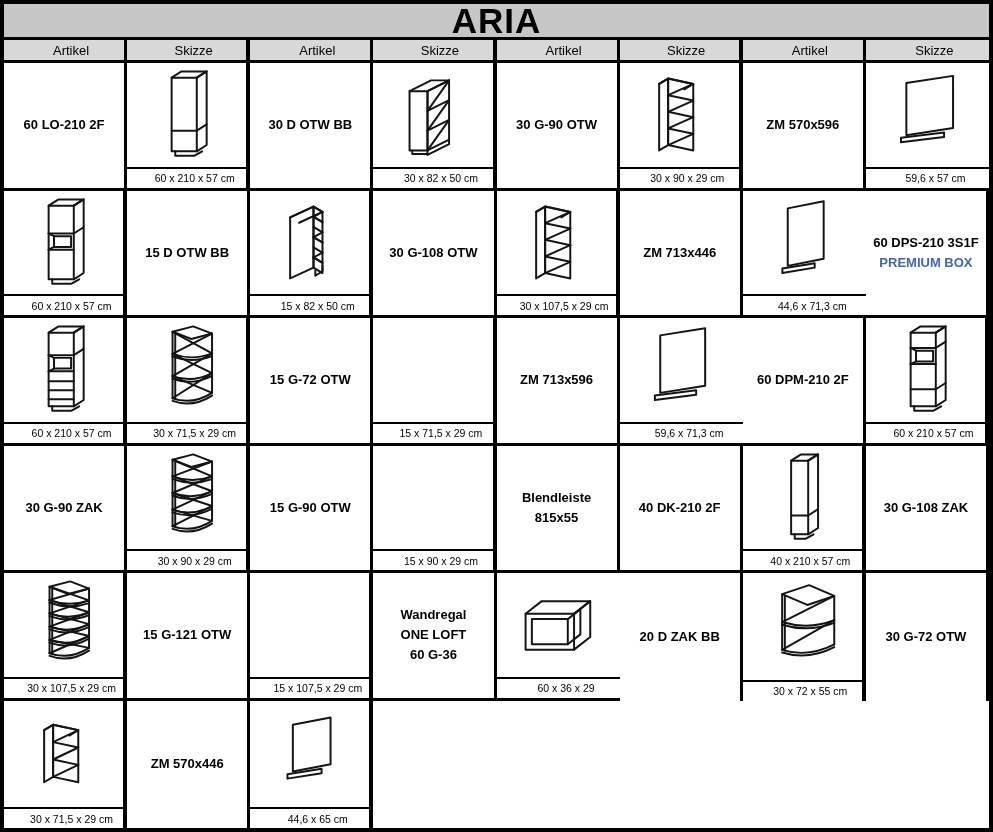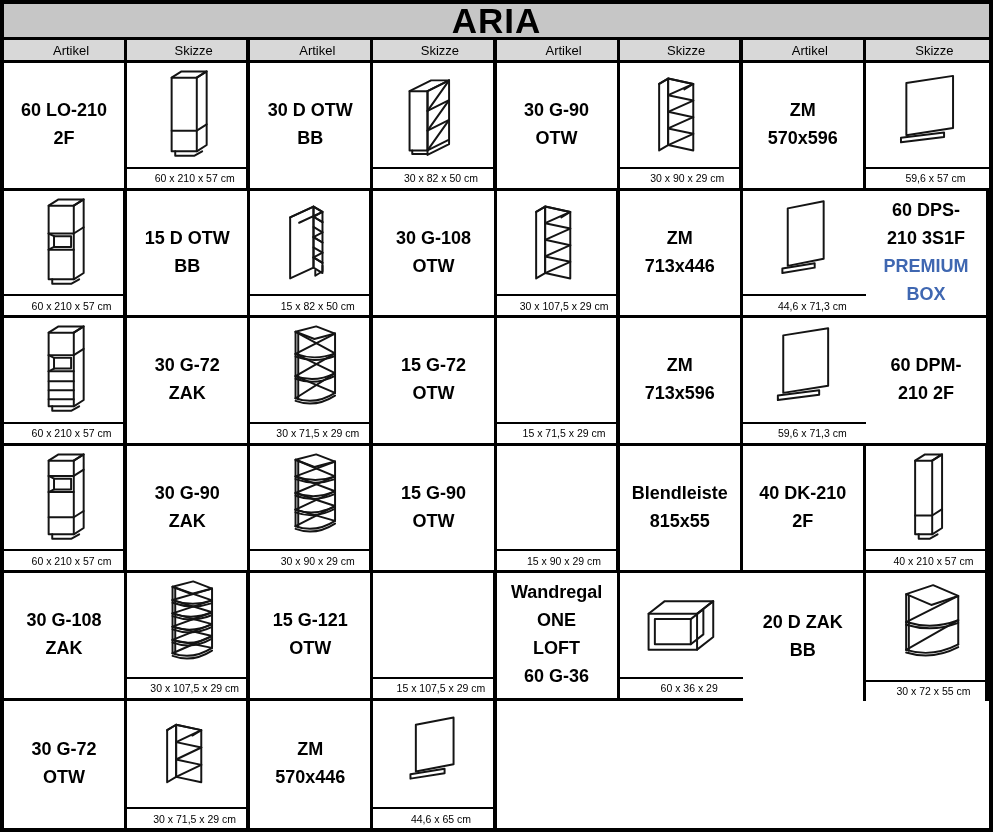--- a/index.html
+++ b/index.html
@@ -34,22 +34,22 @@
     padding-left:14px;
   }
   .cell{
     border-right:3px solid var(--border);
     border-bottom:3px solid var(--border);
     display:flex;min-width:0;min-height:0;
     background:#fff;
   }
   .artikel{
     flex-direction:column;align-items:center;justify-content:center;
-    text-align:center;font-weight:700;font-size:18px;line-height:1.55;
-    padding:15px;
+    text-align:center;font-weight:700;font-size:13px;line-height:1.55;
+    padding:2px;
   }
   .skizze{flex-direction:column;border-right-width:4px}
   .pair-end{border-right-width:4px}
   .last-col{border-right:none !important}
   .last-row{border-bottom:none !important}
   .merged{grid-column:span 2;border-right:none}
   .sketch{flex:1;display:flex;align-items:center;justify-content:center;min-height:0}
   .sketch svg{height:97px;width:auto}
   .caption{
     height:21px;flex:0 0 21px;
@@ -240,23 +240,20 @@
             <path d="M33 56 H61"></path>
             <path d="M39 41 H58 V53 H39 Z"></path>
             <path d="M33 38 L39 41 M33 56 L39 53"></path>
             <path d="M33 67 H61"></path>
             <path d="M33 77 H61"></path>
             <path d="M33 87 H61"></path>
           </g>
         </svg>
       </div>
       <div class="caption">60 x 210 x 57 cm</div>
-    </div>
-    <div class="cell artikel">
-      <div>30 G-72 ZAK</div>
     </div>
     <div class="cell skizze">
       <div class="sketch">
         <svg viewBox="0 0 100 108" xmlns="http://www.w3.org/2000/svg">
           <g fill="none" stroke="#141414" stroke-width="2.2" stroke-linejoin="round" stroke-linecap="round">
             <path d="M34 12 L57 6 L78 14 L55 20 Z"></path>
             <path d="M34 12 V86 M37 14 V87 M78 14 V80"></path>
             <path d="M34 36.66666666666667 Q56 44.66666666666667 78 36"></path>
             <path d="M34 39.66666666666667 Q56 47.66666666666667 78 39"></path>
             <path d="M34 36.66666666666667 L78 14"></path>

